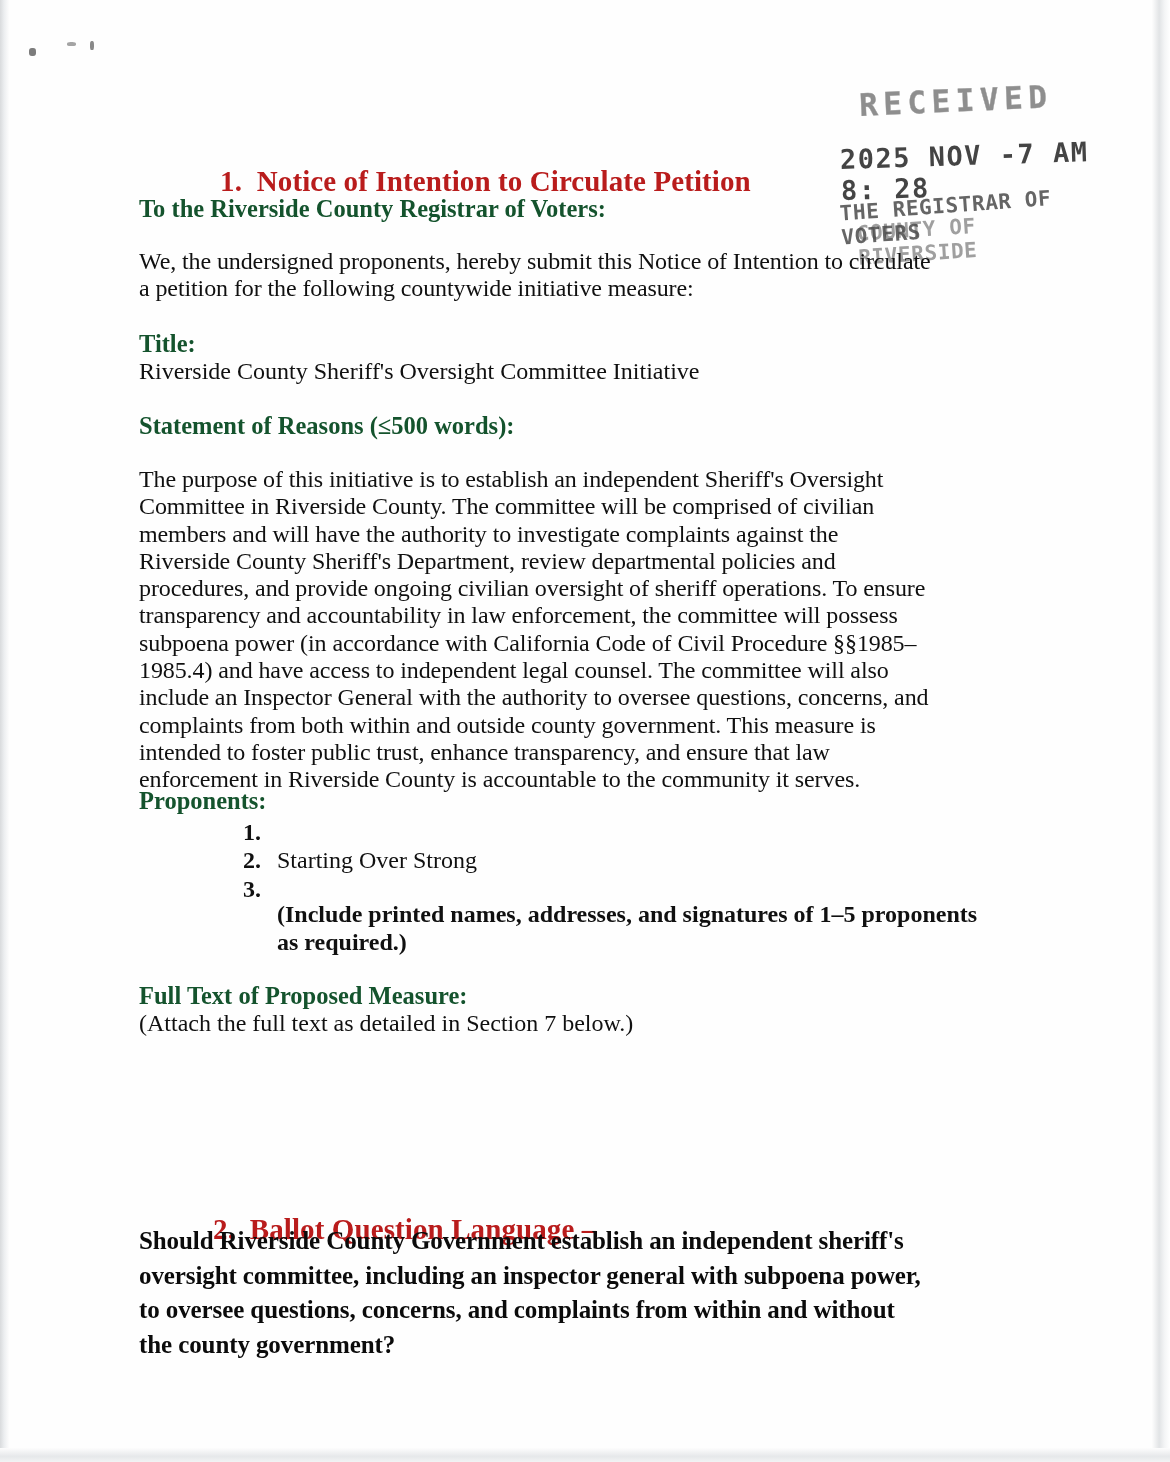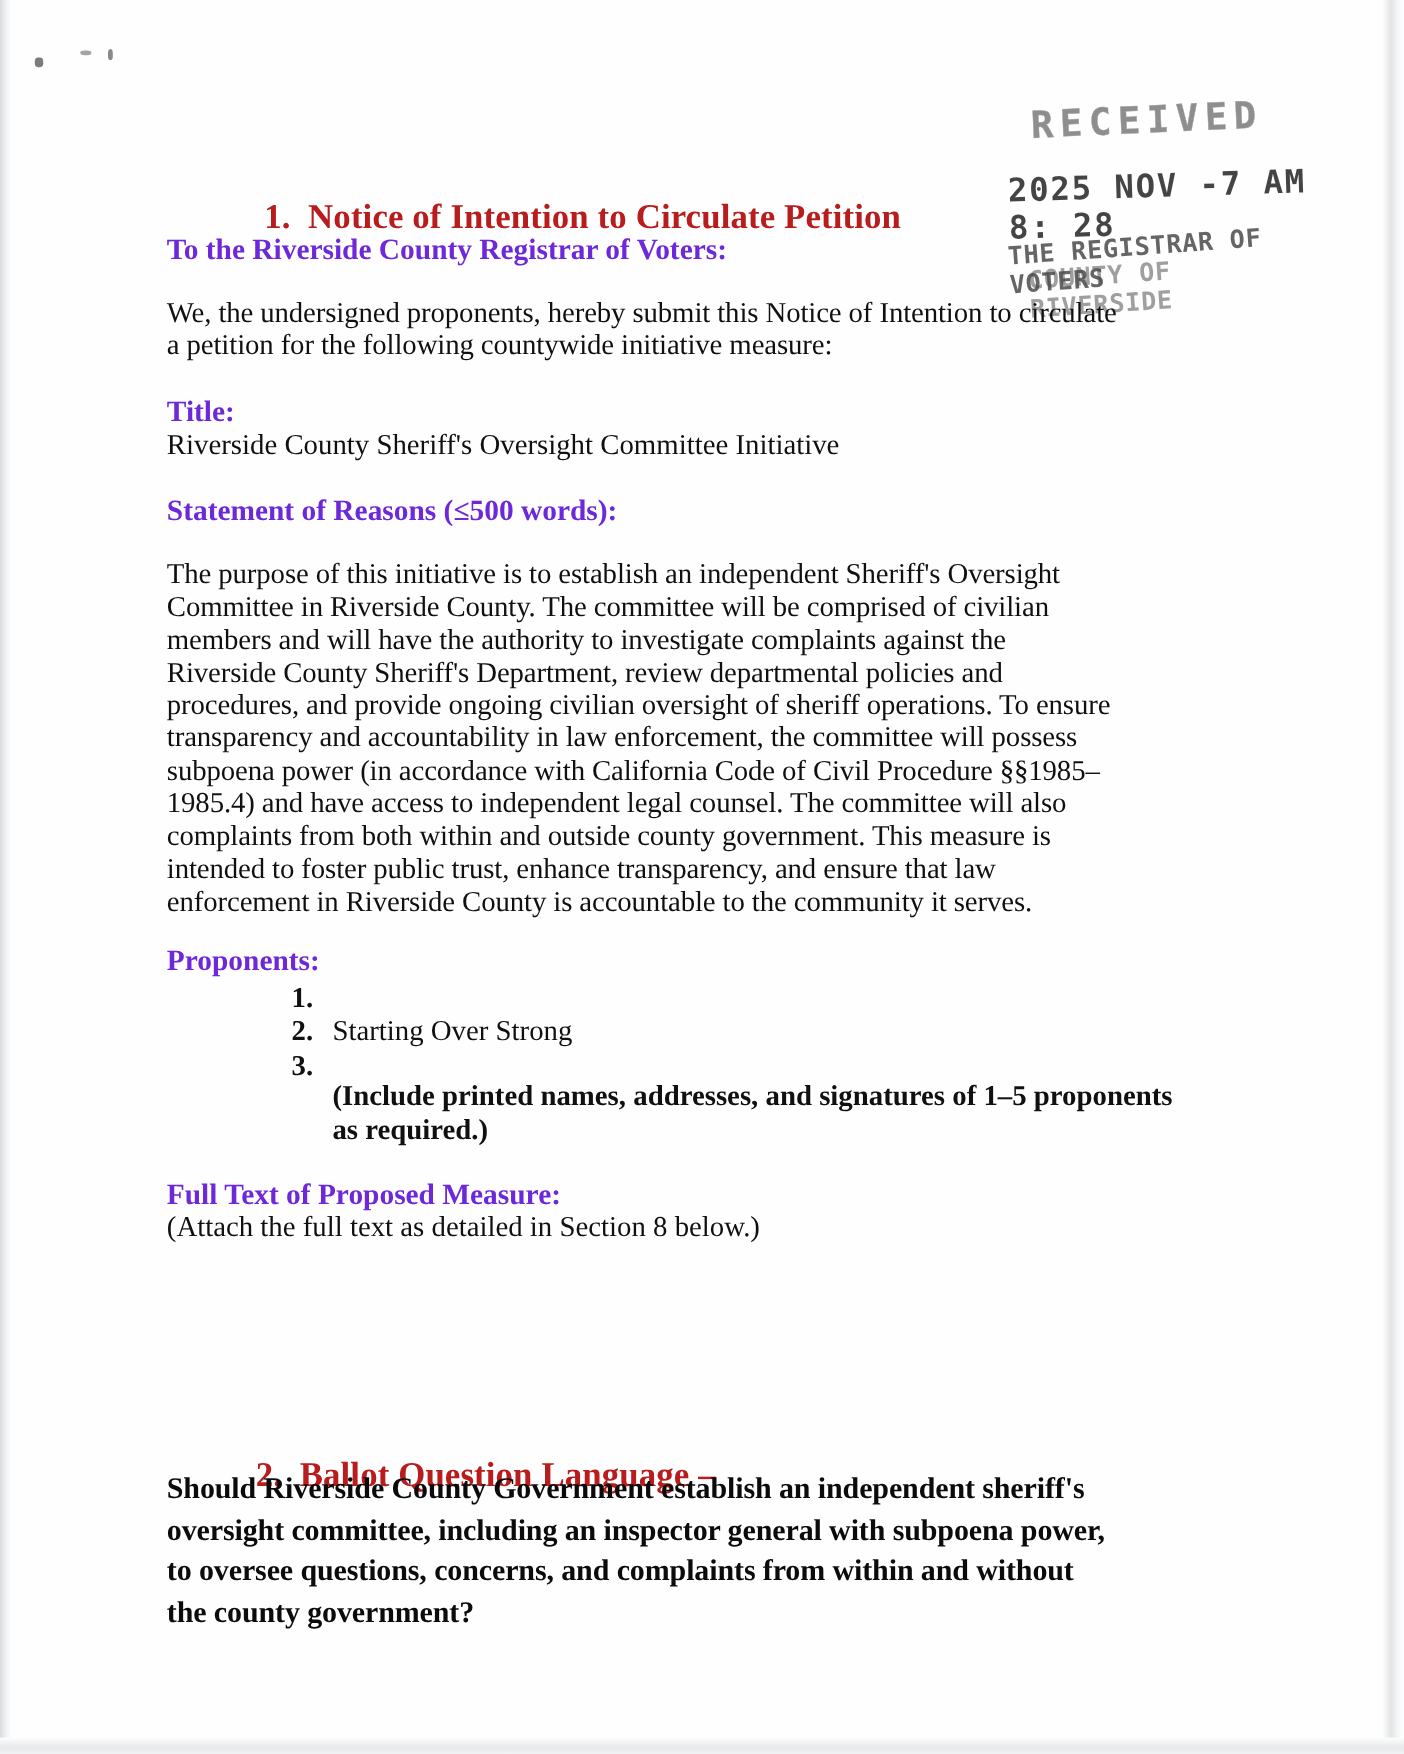--- a/index.html
+++ b/index.html
@@ -56,21 +56,21 @@
     font-weight: bold;
     font-size: 29px;
     color: #b91c1c;
     letter-spacing: 0.1px;
     white-space: pre;
   }
 
   .h-bold {
     font-weight: bold;
     font-size: 24.5px;
-    color: #6d28d9;
+    color: #14532d;
     letter-spacing: 0px;
   }
 
   .body-text {
     font-size: 24px;
     color: #101010;
     line-height: 27.3px;
     letter-spacing: -0.1px;
   }
 
@@ -231,20 +231,21 @@
 
     <div class="blk body-text" style="left:0px;top:466px;width:900px;">
       <div>The purpose of this initiative is to establish an independent Sheriff's Oversight</div>
       <div>Committee in Riverside County. The committee will be comprised of civilian</div>
       <div>members and will have the authority to investigate complaints against the</div>
       <div>Riverside County Sheriff's Department, review departmental policies and</div>
       <div>procedures, and provide ongoing civilian oversight of sheriff operations. To ensure</div>
       <div>transparency and accountability in law enforcement, the committee will possess</div>
       <div>subpoena power (in accordance with California Code of Civil Procedure §§1985–</div>
       <div>1985.4) and have access to independent legal counsel. The committee will also</div>
+      <div>include an Inspector General with the authority to oversee questions, concerns, and</div>
       <div>complaints from both within and outside county government. This measure is</div>
       <div>intended to foster public trust, enhance transparency, and ensure that law</div>
       <div>enforcement in Riverside County is accountable to the community it serves.</div>
     </div>
 
     <div class="blk h-bold" style="left:0px;top:787px;">Proponents:</div>
 
     <ol class="proponents blk" style="left:0px;top:818px;width:900px;">
       <li>
         <span class="num">1.</span>
@@ -258,21 +259,21 @@
         <span></span>
       </li>
     </ol>
 
     <div class="prop-note" style="left:138px;top:901px;">
       <div>(Include printed names, addresses, and signatures of 1–5 proponents</div>
       <div>as required.)</div>
     </div>
 
     <div class="blk h-bold" style="left:0px;top:982px;text-align:right;">Full Text of Proposed Measure:</div>
-    <div class="blk plain-line" style="left:0px;top:1010px;">(Attach the full text as detailed in Section 8 below.)</div>
+    <div class="blk plain-line" style="left:0px;top:1010px;">(Attach the full text as detailed in Section 7 below.)</div>
 
     <div class="blk heading-num" style="left:30px;top:1180px;">
       <span>2.</span><span>&nbsp;&nbsp;</span><span>Ballot Question Language –</span>
     </div>
 
     <div class="blk ballot-q" style="left:0px;top:1214px;width:910px;">
       <div>Should Riverside County Government establish an independent sheriff's</div>
       <div>oversight committee, including an inspector general with subpoena power,</div>
       <div>to oversee questions, concerns, and complaints from within and without</div>
       <div>the county government?</div>

